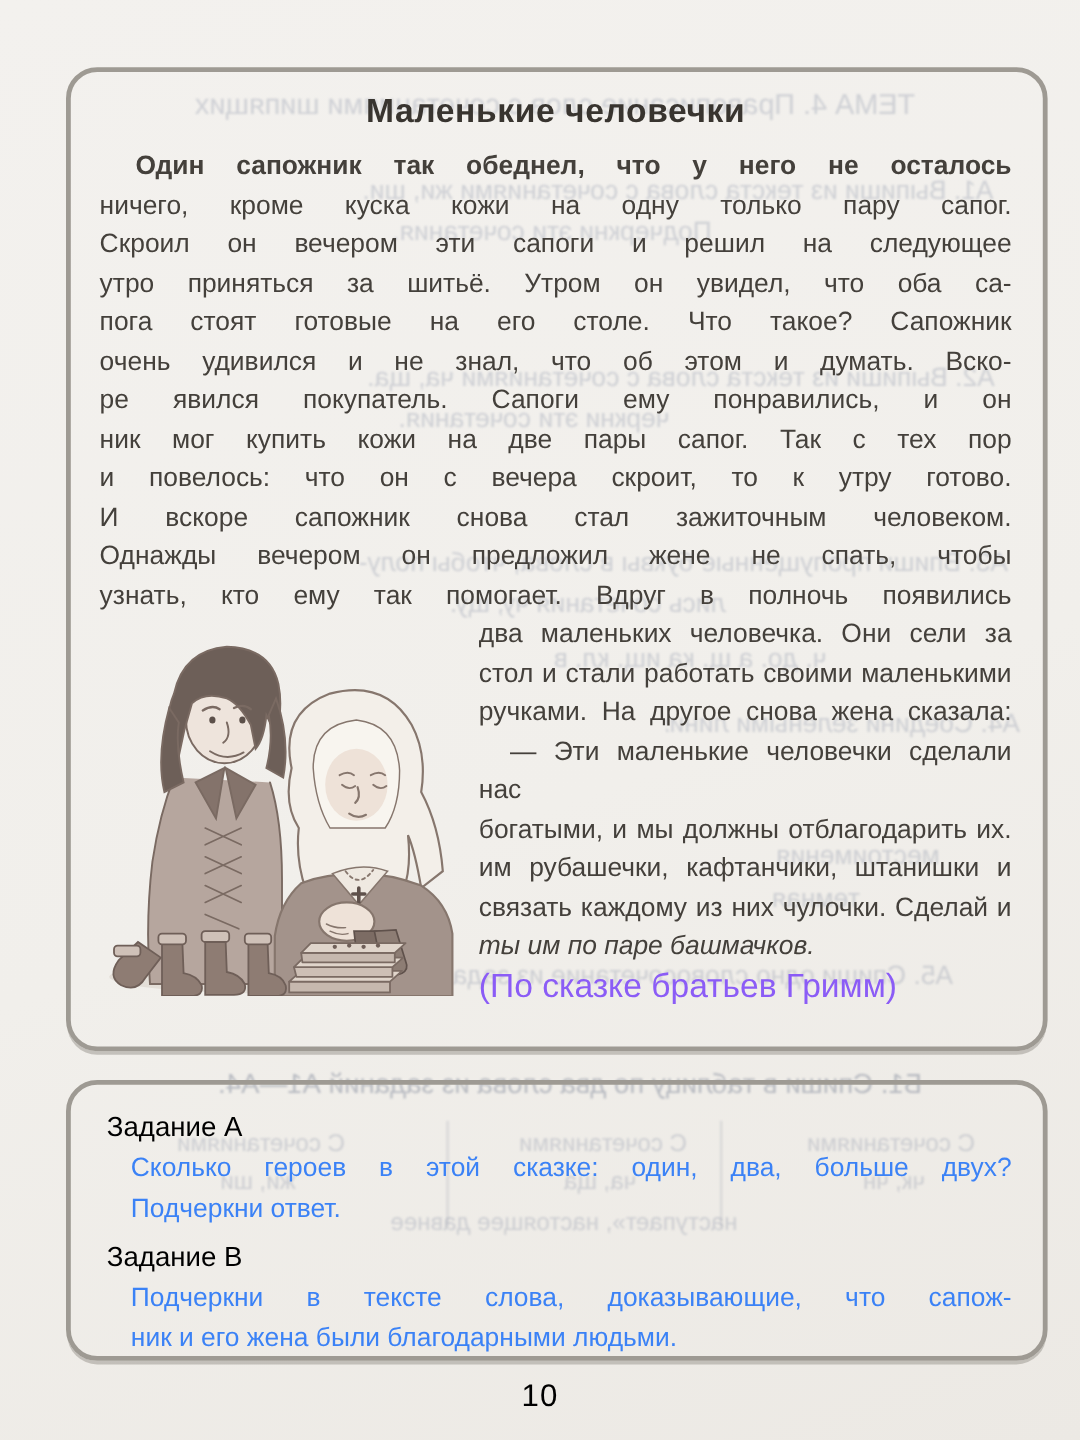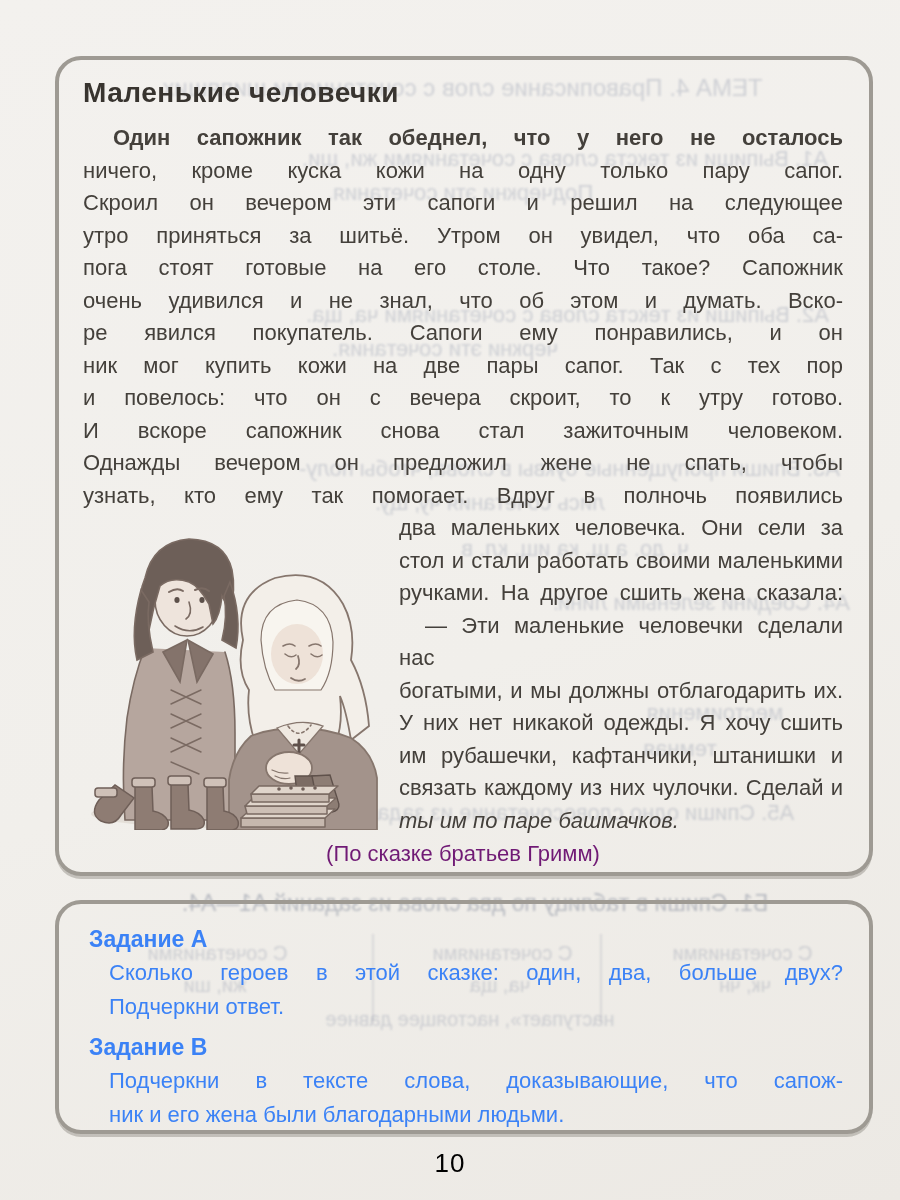--- a/index.html
+++ b/index.html
@@ -11,39 +11,39 @@
   }
   .box{
     position:absolute;left:55px;width:818px;box-sizing:border-box;
     border:4px solid #9e9a93;border-radius:26px;
     box-shadow:0 4px 0 -1px rgba(158,154,147,.55);
     background:transparent;
   }
   #story-box{top:56px;height:820px;padding:12px 26px 8px 24px;}
   #task-box{top:900px;height:234px;padding:18px 26px 8px 30px;}
   .story-title{
-    text-align:left;font-weight:bold;font-size:28px;line-height:38px;
+    text-align:center;font-weight:bold;font-size:28px;line-height:38px;
     color:#38342f;margin:2px 0 10px 0;letter-spacing:.5px;
   }
   .ln{
     font-size:22px;line-height:32.5px;white-space:nowrap0;
     text-align:justify;text-align-last:justify;
     color:#44403b;
   }
   .ln.indent{text-indent:30px;font-weight:bold;}
   .ln.indent-dialog{text-indent:26px;}
   .ln.short{text-align-last:left;font-style:italic;}
   .attribution{
-    font-size:22px;line-height:33px;text-align:center;color:#701a75;
+    font-size:28px;line-height:33px;text-align:left;color:#8b5cf6;
   }
   .illustration{
     float:left;width:302px;height:312px;margin:6px 14px 0 0;
     position:relative;
   }
-  .task-label{font-weight:bold;font-size:23px;line-height:34px;color:#3b82f6;}
+  .task-label{font-weight:normal;font-size:23px;line-height:34px;color:#000000;}
   .task-text{
     font-size:22px;line-height:34px;margin-left:20px;color:#3b82f6;
     text-align:justify;text-align-last:justify;
   }
   .task-text.short{text-align-last:left;}
   .task-gap{height:6px;}
   #page-number{
     position:absolute;left:0;top:1148px;width:900px;text-align:center;
     font-size:26px;color:#000000;letter-spacing:1px;
   }
@@ -161,24 +161,23 @@
         <circle cx="196" cy="271" r="1.8" fill="#6f5f58" stroke="none"></circle>
         <circle cx="208" cy="270" r="1.8" fill="#6f5f58" stroke="none"></circle>
         <circle cx="220" cy="271" r="1.8" fill="#6f5f58" stroke="none"></circle>
         <circle cx="232" cy="270" r="1.8" fill="#6f5f58" stroke="none"></circle>
       </g>
     </svg>
   </div>
 
   <div class="ln">два маленьких человечка. Они сели за</div>
   <div class="ln">стол и стали работать своими маленькими</div>
-  <div class="ln">ручками. На другое сшить жена сказала:</div>
+  <div class="ln">ручками. На другое снова жена сказала:</div>
   <div class="ln indent-dialog">— Эти маленькие человечки сделали нас</div>
   <div class="ln">богатыми, и мы должны отблагодарить их.</div>
-  <div class="ln">У них нет никакой одежды. Я хочу сшить</div>
   <div class="ln">им рубашечки, кафтанчики, штанишки и</div>
   <div class="ln">связать каждому из них чулочки. Сделай и</div>
   <div class="ln short">ты им по паре башмачков.</div>
 
   <div class="attribution">(По сказке братьев Гримм)</div>
   <div class="clear"></div>
 </div>
 
 <div class="box" id="task-box">
   <div class="task-label">Задание А</div>

